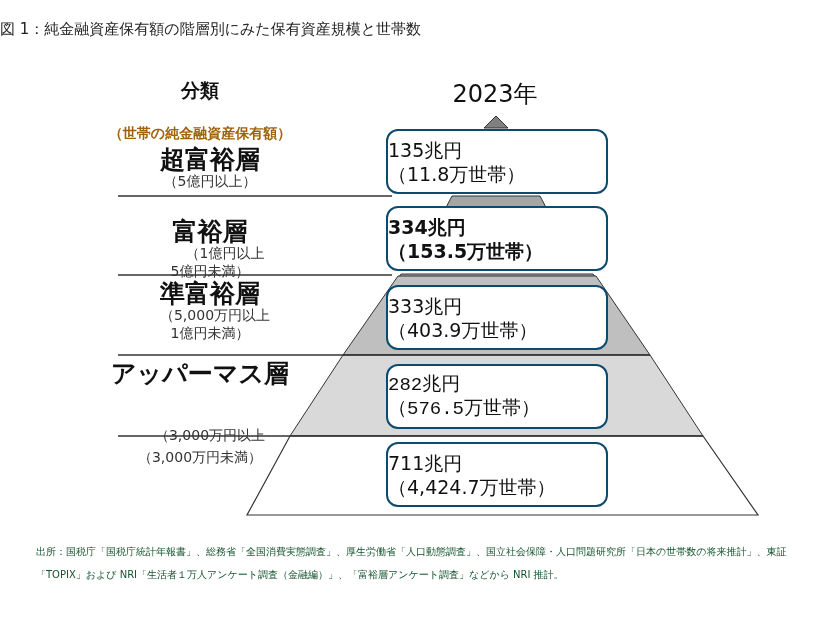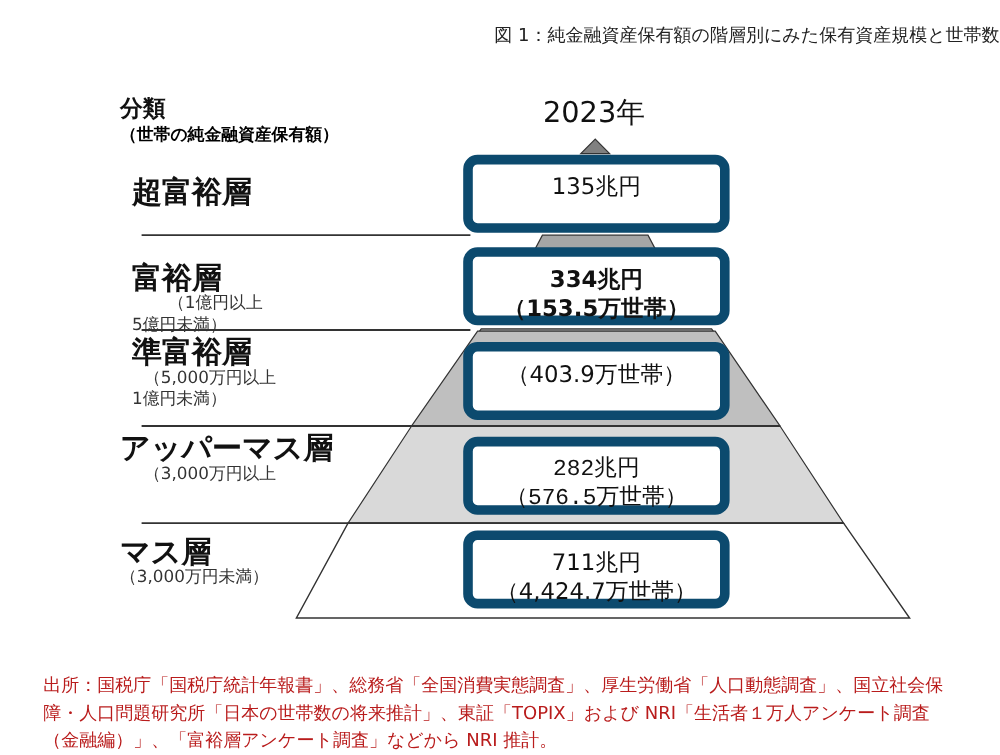--- a/index.html
+++ b/index.html
@@ -1,31 +1,31 @@
 <!DOCTYPE html>
 <html><head>
 <meta charset="utf-8">
 <style>
   html, body { margin:0; padding:0; background:#fff; }
   body { width:833px; height:629px; position:relative; overflow:hidden;
          font-family:"DejaVu Sans", "Liberation Sans", sans-serif; color:#111; }
-  .title { position:absolute; left:0; width:833px; top:20px; text-align:right;
+  .title { position:absolute; left:0; width:833px; top:20px; text-align:left;
            font-size:15px; color:#222; }
   svg.pyr { position:absolute; left:0; top:0; }
-  .lbl { position:absolute; text-align:left; }
+  .lbl { position:absolute; text-align:center; }
   .head { font-weight:bold; font-size:19px; }
   .sub { font-size:14px; color:#333; line-height:18px; }
   .cat { font-weight:bold; font-size:25px; line-height:24px; }
   .year { position:absolute; left:430px; top:78px; width:130px; text-align:center;
           font-size:24px; font-weight:normal; }
   .box { position:absolute; left:386px; width:222px; height:65px; background:#fff;
-         border:8px solid #0c4a6e; border-radius:12px; box-sizing:border-box;
-         text-align:center; font-size:19px; line-height:24px; padding-top:7px; }
-  .src { position:absolute; left:36px; top:560px; width:760px; font-size:15px;
-         line-height:23px; color:#b91c1c; }
+         border:2px solid #0c4a6e; border-radius:12px; box-sizing:border-box;
+         text-align:left; font-size:19px; line-height:24px; padding-top:7px; }
+  .src { position:absolute; left:36px; top:540px; width:760px; font-size:10px;
+         line-height:23px; color:#14532d; }
 </style>
 </head>
 <body>
 
 <div class="title">図 1：純金融資産保有額の階層別にみた保有資産規模と世帯数</div>
 
 <svg class="pyr" width="833" height="629">
 
   <polygon points="496,116 484,128 508,128" fill="#808080" stroke="#333" stroke-width="1"></polygon>
   <polygon points="452,196 540,196 549,213 443,213" fill="#a6a6a6" stroke="#333" stroke-width="1"></polygon>
@@ -34,55 +34,57 @@
   <polygon points="343,355 650,355 703,436 290,436" fill="#d9d9d9" stroke="#333" stroke-width="1"></polygon>
   <polygon points="290,436 703,436 758,515 247,515" fill="#ffffff" stroke="#333" stroke-width="1.2"></polygon>
   <line x1="118" y1="196" x2="392" y2="196" stroke="#333" stroke-width="1.5"></line>
   <line x1="118" y1="275" x2="392" y2="275" stroke="#333" stroke-width="1.5"></line>
   <line x1="118" y1="355" x2="650" y2="355" stroke="#333" stroke-width="1.5"></line>
   <line x1="118" y1="436" x2="703" y2="436" stroke="#333" stroke-width="1.5"></line>
 </svg>
 
 <div class="lbl" style="left:100px;top:78px;width:200px;">
   <div class="head">分類</div>
-  <div class="sub" style="font-size:14px;font-weight:bold;color:#000000;">（世帯の純金融資産保有額）</div>
+  <div class="sub" style="font-size:14px;font-weight:bold;color:#a16207;margin-top:20px;">（世帯の純金融資産保有額）</div>
 </div>
 
 <div class="year">2023年</div>
 
 <div class="lbl" style="left:110px;top:148px;width:200px;">
   <div class="cat">超富裕層</div>
+  <div class="sub">（5億円以上）</div>
 </div>
 <div class="lbl" style="left:110px;top:220px;width:200px;">
   <div class="cat">富裕層</div>
   <div class="sub" style="padding-left:30px;">（1億円以上</div>
   <div class="sub">5億円未満）</div>
 </div>
 <div class="lbl" style="left:110px;top:282px;width:200px;">
   <div class="cat">準富裕層</div>
   <div class="sub" style="padding-left:10px;">（5,000万円以上</div>
   <div class="sub">1億円未満）</div>
 </div>
 <div class="lbl" style="left:100px;top:362px;width:200px;">
   <div class="cat">アッパーマス層</div>
-  <div class="sub" style="padding-left:20px;">（3,000万円以上</div>
+  <div class="sub" style="padding-left:20px;margin-top:40px;">（3,000万円以上</div>
 </div>
 <div class="lbl" style="left:100px;top:448px;width:200px;">
-  <div class="cat">マス層</div>
   <div class="sub">（3,000万円未満）</div>
 </div>
 
 <div class="box" style="top:129px;">
   <div>135兆円</div>
+  <div>（11.8万世帯）</div>
 </div>
 <div class="box" style="top:206px;font-weight:bold;">
   <div>334兆円</div>
   <div>（153.5万世帯）</div>
 </div>
 <div class="box" style="top:285px;">
+  <div>333兆円</div>
   <div>（403.9万世帯）</div>
 </div>
 <div class="box" style="top:364px;font-family:Liberation Mono, monospace;">
   <div>282兆円</div>
   <div>（576.5万世帯）</div>
 </div>
 <div class="box" style="top:442px;">
   <div>711兆円</div>
   <div>（4,424.7万世帯）</div>
 </div>

